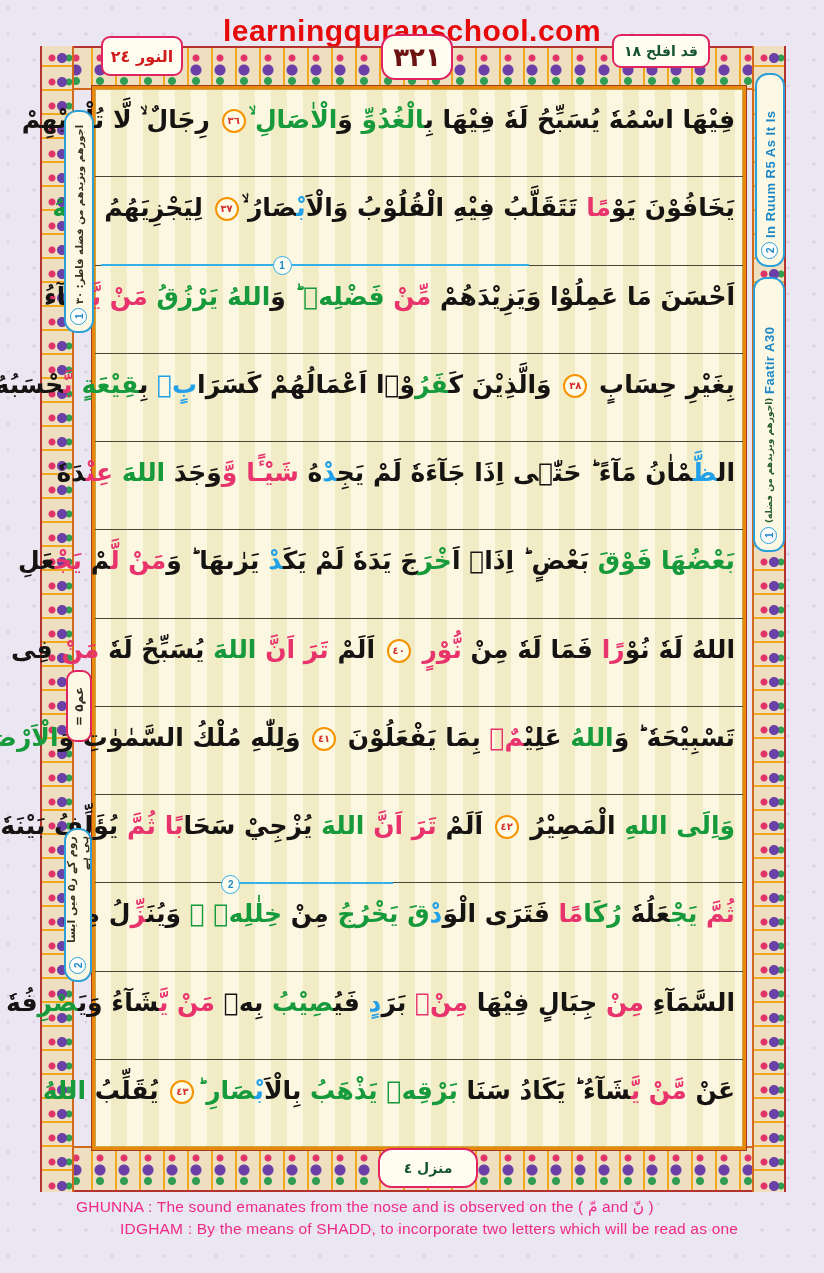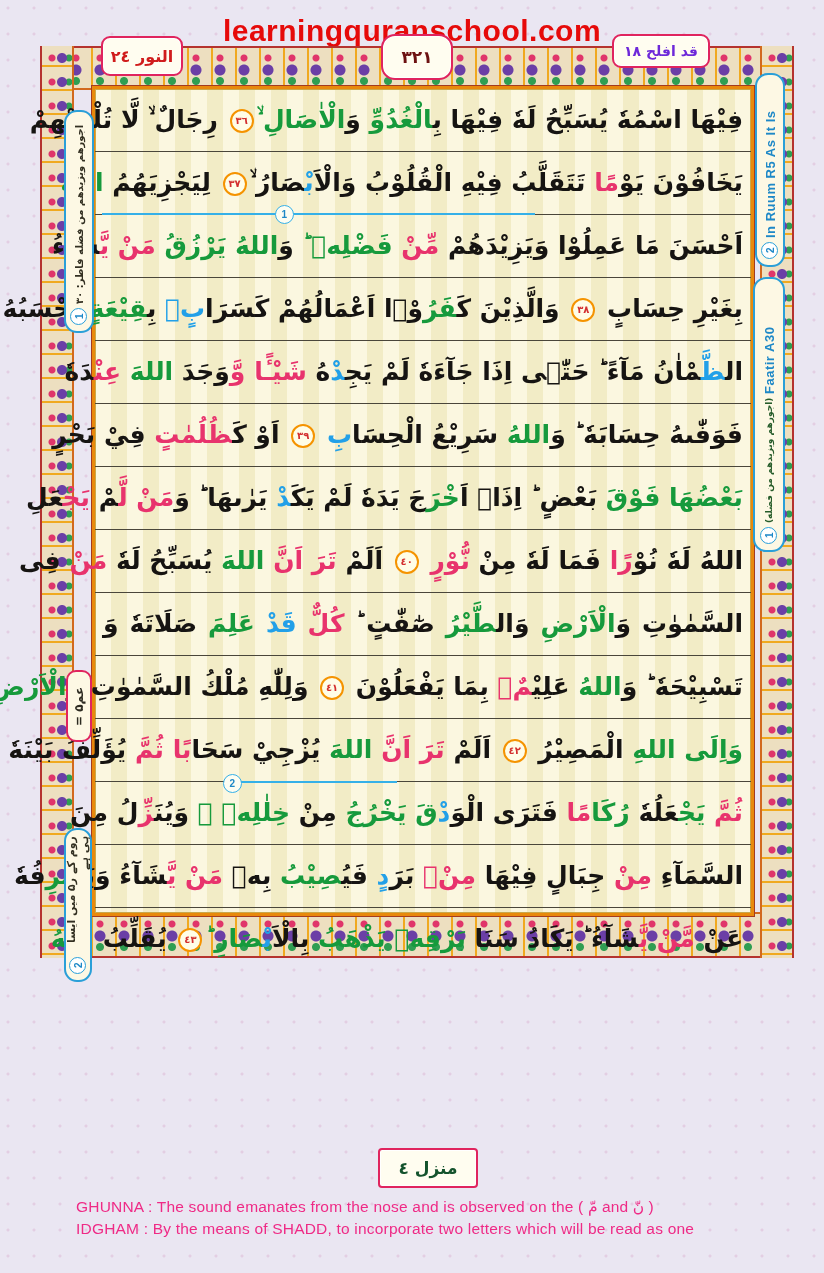--- a/index.html
+++ b/index.html
@@ -5,21 +5,21 @@
   html,body{margin:0;padding:0;}
   body{background:#cfc9dd;font-family:"Liberation Sans",sans-serif;}
   .page{position:relative;width:824px;height:1273px;margin:0 auto;overflow:hidden;
         background:#eae6f2;
         background-image:radial-gradient(circle at 8px 8px, rgba(214,160,196,.35) 1px, transparent 2px);
         background-size:26px 26px;}
   
   .site-header{position:absolute;top:14px;left:0;width:100%;text-align:center;
         font-size:30px;font-weight:bold;letter-spacing:.5px;color:#e60a0a;}
   
-  .frame{position:absolute;left:40px;top:46px;width:746px;height:912px;padding-left:8px;}
+  .frame{position:absolute;left:40px;top:46px;width:746px;height:1146px;}
   .band{position:absolute;background-color:#efe3c4;}
   .band-h{background-image:
       radial-gradient(circle at 12px 10px,#e0356a 3px,rgba(0,0,0,0) 4px),
       radial-gradient(circle at 12px 22px,#6b3fa6 5px,rgba(0,0,0,0) 6px),
       radial-gradient(circle at 12px 33px,#2f9e52 3.5px,rgba(0,0,0,0) 4.5px),
       repeating-linear-gradient(90deg,#eddfc0 0 3px,#f0a91f 3px 5px,#eddfc0 5px 24px);
       background-size:24px 100%,24px 100%,24px 100%,24px 100%;}
   .band-v{background-image:
       radial-gradient(circle at 10px 12px,#e0356a 3px,rgba(0,0,0,0) 4px),
       radial-gradient(circle at 20px 12px,#6b3fa6 4.5px,rgba(0,0,0,0) 5.5px),
@@ -28,23 +28,23 @@
       background-size:100% 24px,100% 24px,100% 24px,100% 24px;}
   .band-top{left:0;right:0;top:0;height:40px;border-top:2px solid #b5332f;border-bottom:2px solid #d2691e;}
   .band-bottom{left:0;right:0;bottom:0;height:42px;border-bottom:2px solid #b5332f;border-top:2px solid #d2691e;}
   .band-left{top:0;bottom:0;left:0;width:30px;border-left:2px solid #b5332f;border-right:2px solid #d2691e;}
   .band-right{top:0;bottom:0;right:0;width:30px;border-right:2px solid #b5332f;border-left:2px solid #d2691e;}
   
   .cartouche{position:absolute;z-index:5;background:#fffdf0;border:2px solid #e0245e;
       display:flex;align-items:center;justify-content:center;
       font-family:"DejaVu Sans",sans-serif;font-weight:bold;box-shadow:0 0 0 1px #fff inset;}
   .cart-surah{left:61px;top:-10px;width:78px;height:36px;border-radius:9px;color:#d01c1c;font-size:16px;}
-  .cart-page{left:341px;top:-12px;width:68px;height:42px;border-radius:14px;color:#6d1212;font-size:17px;}
-  .cart-juz{left:572px;top:-12px;width:94px;height:30px;border-radius:9px;color:#6d28d9;font-size:14px;}
-  .cart-manzil{left:338px;top:1102px;width:96px;height:36px;border-radius:4px;color:#14532d;font-size:17px;}
+  .cart-page{left:341px;top:-12px;width:68px;height:42px;border-radius:14px;color:#6d1212;font-size:26px;}
+  .cart-juz{left:572px;top:-12px;width:94px;height:30px;border-radius:9px;color:#14532d;font-size:14px;}
+  .cart-manzil{left:338px;top:1102px;width:96px;height:36px;border-radius:14px;color:#14532d;font-size:14px;}
   
   .vpill{position:absolute;z-index:6;background:#fdf8e4;border:2px solid #2a9fd8;border-radius:13px;
       writing-mode:vertical-rl;transform:rotate(180deg);
       display:flex;align-items:center;justify-content:flex-start;gap:4px;
       padding:6px 1px;box-sizing:border-box;color:#1e88c7;font-weight:bold;overflow:hidden;}
   .vpill .pnum{writing-mode:vertical-rl;display:inline-block;border:1.5px solid #2a9fd8;border-radius:50%;
       color:#1e88c7;background:#fff;width:15px;height:15px;line-height:15px;text-align:center;
       font-size:10px;flex:0 0 auto;}
   .vpill .ptext{font-size:13px;letter-spacing:.5px;}
   .pill-right-ruum{left:715px;top:27px;width:30px;height:194px;}
@@ -121,32 +121,30 @@
     </div>
 
     <div class="text-block" id="lines">
         <div class="qline"><span class="c-k">فِيْهَا اسْمُهٗ يُسَبِّحُ لَهٗ فِيْهَا بِ</span><span class="c-g">الْغُدُوِّ</span><span class="c-k"> وَ</span><span class="c-g">الْاٰصَالِ ۙ</span><span class="vmark">٣٦</span><span class="c-k"> رِجَالٌ ۙ لَّا تُلْهِيْهِمْ</span></div>
         <div class="qline"><span class="c-k">يَخَافُوْنَ يَوْ</span><span class="c-p">مًا</span><span class="c-k"> تَتَقَلَّبُ فِيْهِ الْقُلُوْبُ وَالْاَ</span><span class="c-b">بْ</span><span class="c-k">صَارُ ۙ</span><span class="vmark">٣٧</span><span class="c-k"> لِيَجْزِيَهُمُ </span><span class="c-g">اللهُ</span><div class="refline" style="left: 1%; width: 66%; bottom: -1px;">
             <span class="refnum" style="left: 40%; bottom: -9px;">1</span>
           </div></div>
         <div class="qline"><span class="c-k">اَحْسَنَ مَا عَمِلُوْا وَيَزِيْدَهُمْ </span><span class="c-p">مِّنْ</span><span class="c-k"> </span><span class="c-g">فَضْلِهٖ ؕ</span><span class="c-k"> وَ</span><span class="c-g">اللهُ</span><span class="c-k"> </span><span class="c-g">يَرْزُقُ</span><span class="c-k"> </span><span class="c-p">مَنْ يَّ</span><span class="c-k">شَآءُ</span></div>
         <div class="qline"><span class="c-k">بِغَيْرِ حِسَابٍ </span><span class="vmark">٣٨</span><span class="c-k"> وَالَّذِيْنَ كَ</span><span class="c-g">فَرُ</span><span class="c-k">وْۤا اَعْمَالُهُمْ كَسَرَا</span><span class="c-b">بٍۭ</span><span class="c-k"> بِ</span><span class="c-g">قِيْعَةٍ</span><span class="c-k"> </span><span class="c-p">يَّ</span><span class="c-k">حْسَبُهُ</span></div>
         <div class="qline"><span class="c-k">ال</span><span class="c-b">ظَّ</span><span class="c-k">مْاٰنُ مَآءً ؕ حَتّٰۤى اِذَا جَآءَهٗ لَمْ يَجِ</span><span class="c-b">دْ</span><span class="c-k">هُ </span><span class="c-p">شَيْـًٔا</span><span class="c-k"> </span><span class="c-p">وَّ</span><span class="c-k">وَجَدَ </span><span class="c-g">اللهَ</span><span class="c-k"> </span><span class="c-p">عِنْ</span><span class="c-k">دَهٗ</span></div>
-        <div class="qline"><span class="c-k">فَوَفّٰىهُ حِسَابَهٗ ؕ وَ</span><span class="c-g">اللهُ</span><span class="c-k"> سَرِيْعُ الْحِسَا</span><span class="c-b">بِ</span><span class="c-k"> </span><span class="vmark">٣٩</span><span class="c-k"> اَوْ كَ</span><span class="c-p">ظُلُمٰتٍ</span><span class="c-k"> فِيْ بَحْرٍ</span></div>
         <div class="qline"><span class="c-g">بَعْضُهَا </span><span class="c-g">فَوْقَ</span><span class="c-k"> بَعْضٍ ؕ اِذَاۤ اَ</span><span class="c-g">خْرَ</span><span class="c-k">جَ يَدَهٗ لَمْ يَكَ</span><span class="c-b">دْ</span><span class="c-k"> يَرٰىهَا ؕ وَ</span><span class="c-p">مَنْ لَّ</span><span class="c-k">مْ </span><span class="c-p">يَجْ</span><span class="c-k">عَلِ</span></div>
         <div class="qline"><span class="c-k">اللهُ لَهٗ نُوْ</span><span class="c-p">رًا</span><span class="c-k"> فَمَا لَهٗ مِنْ </span><span class="c-p">نُّوْرٍ</span><span class="c-k"> </span><span class="vmark">٤٠</span><span class="c-k"> اَلَمْ </span><span class="c-p">تَرَ اَنَّ</span><span class="c-k"> </span><span class="c-g">اللهَ</span><span class="c-k"> يُسَبِّحُ لَهٗ </span><span class="c-p">مَنْ</span><span class="c-k"> فِى</span></div>
-        <div class="qline"><span class="c-k">السَّمٰوٰتِ وَ</span><span class="c-g">الْاَرْضِ</span><span class="c-k"> وَال</span><span class="c-g">طَّيْرُ</span><span class="c-k"> صٰٓفّٰتٍ ؕ </span><span class="c-p">كُلٌّ</span><span class="c-k"> </span><span class="c-b">قَدْ</span><span class="c-k"> </span><span class="c-g">عَلِمَ</span><span class="c-k"> صَلَاتَهٗ وَ</span></div>
         <div class="qline"><span class="c-k">تَسْبِيْحَهٗ ؕ وَ</span><span class="c-g">اللهُ</span><span class="c-k"> عَلِيْ</span><span class="c-p">مٌۢ</span><span class="c-k"> بِمَا يَفْعَلُوْنَ </span><span class="vmark">٤١</span><span class="c-k"> وَلِلّٰهِ مُلْكُ السَّمٰوٰتِ وَ</span><span class="c-g">الْاَرْضِ ۚ</span></div>
         <div class="qline"><span class="c-g">وَاِلَى </span><span class="c-g">اللهِ</span><span class="c-k"> الْمَصِيْرُ </span><span class="vmark">٤٢</span><span class="c-k"> اَلَمْ </span><span class="c-p">تَرَ اَنَّ</span><span class="c-k"> </span><span class="c-g">اللهَ</span><span class="c-k"> يُزْجِيْ سَحَا</span><span class="c-p">بًا</span><span class="c-k"> </span><span class="c-p">ثُمَّ</span><span class="c-k"> يُؤَلِّفُ بَيْنَهٗ</span></div>
         <div class="qline"><span class="c-p">ثُمَّ</span><span class="c-k"> </span><span class="c-g">يَجْ</span><span class="c-k">عَلُهٗ </span><span class="c-g">رُكَا</span><span class="c-p">مًا</span><span class="c-k"> فَتَرَى الْوَ</span><span class="c-b">دْ</span><span class="c-g">قَ </span><span class="c-g">يَخْرُجُ</span><span class="c-k"> مِنْ </span><span class="c-g">خِلٰلِهٖ ۚ</span><span class="c-k"> وَيُنَ</span><span class="c-p">زِّ</span><span class="c-k">لُ مِنَ</span><div class="refline" style="left: 20%; width: 26%; top: -1px;">
             <span class="refnum" style="left: -2%; top: -9px;">2</span>
           </div></div>
         <div class="qline"><span class="c-k">السَّمَآءِ </span><span class="c-p">مِنْ</span><span class="c-k"> جِبَالٍ فِيْهَا </span><span class="c-p">مِنْۢ</span><span class="c-k"> بَرَ</span><span class="c-b">دٍ</span><span class="c-k"> فَيُ</span><span class="c-g">صِيْبُ</span><span class="c-k"> بِهٖ </span><span class="c-p">مَنْ يَّ</span><span class="c-k">شَآءُ وَيَ</span><span class="c-g">صْرِ</span><span class="c-k">فُهٗ</span></div>
         <div class="qline"><span class="c-k">عَنْ </span><span class="c-p">مَّنْ يَّ</span><span class="c-k">شَآءُ ؕ يَكَادُ سَنَا </span><span class="c-g">بَرْقِهٖ</span><span class="c-k"> </span><span class="c-g">يَذْهَبُ</span><span class="c-k"> بِالْاَ</span><span class="c-b">بْ</span><span class="c-g">صَارِ ؕ</span><span class="vmark">٤٣</span><span class="c-k"> يُقَلِّبُ </span><span class="c-g">اللهُ</span></div>
       </div>
   </div>
 
   <div class="legend" id="legend">
       <div class="legend-row" style="color: rgb(239, 42, 134);"><span>GHUNNA</span><span> : The sound emanates from the nose and is observed on the ( مّ and نّ )</span></div>
-      <div class="legend-row" style="color: rgb(239, 42, 134);"><span>IDGHAM</span><span> : By the means of SHADD, to incorporate two letters which will be read as one</span></div>
+      <div class="legend-row" style="color: rgb(239, 42, 134); margin-left: 44px;"><span>IDGHAM</span><span> : By the means of SHADD, to incorporate two letters which will be read as one</span></div>
     </div>
 
 </div>
 
 </body></html>

